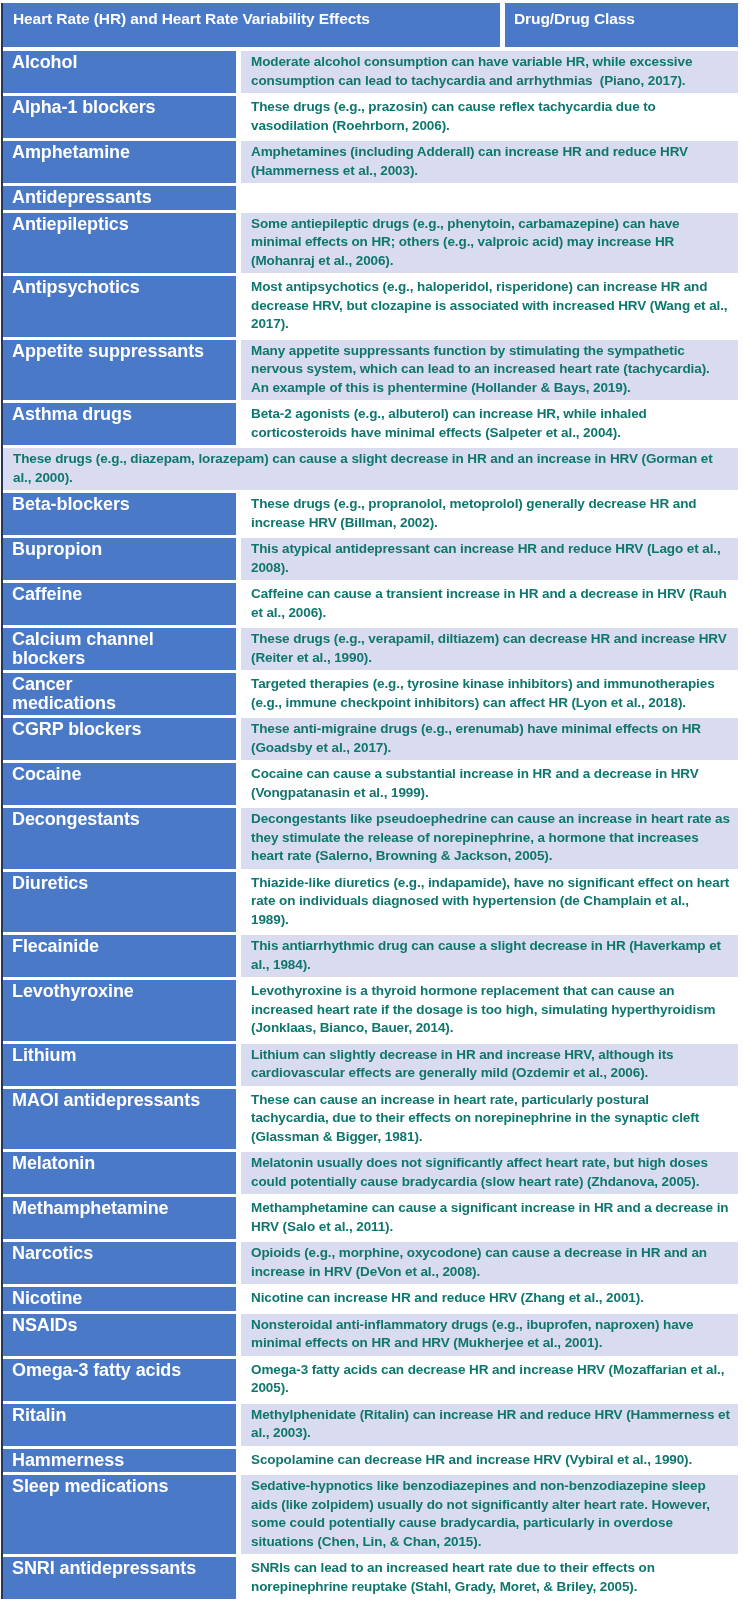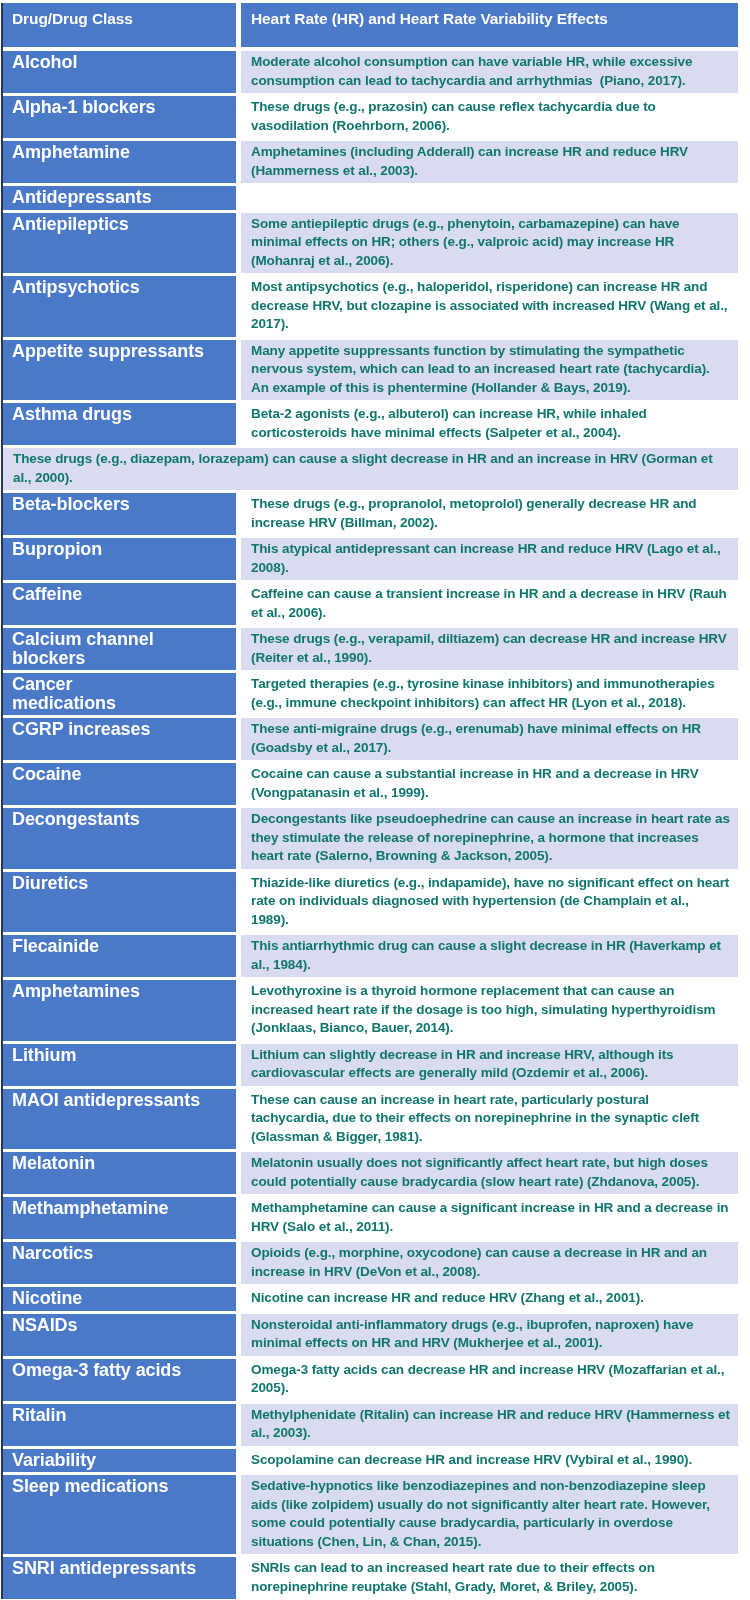--- a/index.html
+++ b/index.html
@@ -48,22 +48,22 @@
     font-size: 15.5px;
     line-height: 19px;
     padding-top: 6px;
   }
 </style>
 </head>
 <body>
 
 <div class="table">
   <div class="row header">
+    <div class="cell right">Heart Rate (HR) and Heart Rate Variability Effects</div>
     <div class="cell left">Drug/Drug Class</div>
-    <div class="cell right">Heart Rate (HR) and Heart Rate Variability Effects</div>
   </div>
   <div id="rows">
   <div class="row band">
     <div class="cell left">Alcohol</div>
     <div class="cell right">Moderate alcohol consumption can have variable HR, while excessive consumption can lead to tachycardia and arrhythmias  (Piano, 2017).</div>
   </div>
 
   <div class="row plain">
     <div class="cell left">Alpha-1 blockers</div>
     <div class="cell right">These drugs (e.g., prazosin) can cause reflex tachycardia due to vasodilation (Roehrborn, 2006).</div>
@@ -122,21 +122,21 @@
     <div class="cell right">These drugs (e.g., verapamil, diltiazem) can decrease HR and increase HRV (Reiter et al., 1990).</div>
   </div>
 
   <div class="row plain">
     <div class="cell left">Cancer
 medications</div>
     <div class="cell right">Targeted therapies (e.g., tyrosine kinase inhibitors) and immunotherapies (e.g., immune checkpoint inhibitors) can affect HR (Lyon et al., 2018).</div>
   </div>
 
   <div class="row band">
-    <div class="cell left">CGRP increases</div>
+    <div class="cell left">CGRP blockers</div>
     <div class="cell right">These anti-migraine drugs (e.g., erenumab) have minimal effects on HR (Goadsby et al., 2017).</div>
   </div>
 
   <div class="row plain">
     <div class="cell left">Cocaine</div>
     <div class="cell right">Cocaine can cause a substantial increase in HR and a decrease in HRV (Vongpatanasin et al., 1999).</div>
   </div>
 
   <div class="row band">
     <div class="cell left">Decongestants</div>
@@ -147,21 +147,21 @@
     <div class="cell left">Diuretics</div>
     <div class="cell right">Thiazide-like diuretics (e.g., indapamide), have no significant effect on heart rate on individuals diagnosed with hypertension (de Champlain et al., 1989).</div>
   </div>
 
   <div class="row band">
     <div class="cell left">Flecainide</div>
     <div class="cell right">This antiarrhythmic drug can cause a slight decrease in HR (Haverkamp et al., 1984).</div>
   </div>
 
   <div class="row plain">
-    <div class="cell left">Amphetamines</div>
+    <div class="cell left">Levothyroxine</div>
     <div class="cell right">Levothyroxine is a thyroid hormone replacement that can cause an increased heart rate if the dosage is too high, simulating hyperthyroidism (Jonklaas, Bianco, Bauer, 2014).</div>
   </div>
 
   <div class="row band">
     <div class="cell left">Lithium</div>
     <div class="cell right">Lithium can slightly decrease in HR and increase HRV, although its cardiovascular effects are generally mild (Ozdemir et al., 2006).</div>
   </div>
 
   <div class="row plain">
     <div class="cell left">MAOI antidepressants</div>
@@ -197,21 +197,21 @@
     <div class="cell left">Omega-3 fatty acids</div>
     <div class="cell right">Omega-3 fatty acids can decrease HR and increase HRV (Mozaffarian et al., 2005).</div>
   </div>
 
   <div class="row band">
     <div class="cell left">Ritalin</div>
     <div class="cell right">Methylphenidate (Ritalin) can increase HR and reduce HRV (Hammerness et al., 2003).</div>
   </div>
 
   <div class="row plain">
-    <div class="cell left">Variability</div>
+    <div class="cell left">Hammerness</div>
     <div class="cell right">Scopolamine can decrease HR and increase HRV (Vybiral et al., 1990).</div>
   </div>
 
   <div class="row band">
     <div class="cell left">Sleep medications</div>
     <div class="cell right">Sedative-hypnotics like benzodiazepines and non-benzodiazepine sleep aids (like zolpidem) usually do not significantly alter heart rate. However, some could potentially cause bradycardia, particularly in overdose situations (Chen, Lin, &amp; Chan, 2015).</div>
   </div>
 
   <div class="row plain">
     <div class="cell left">SNRI antidepressants</div>

